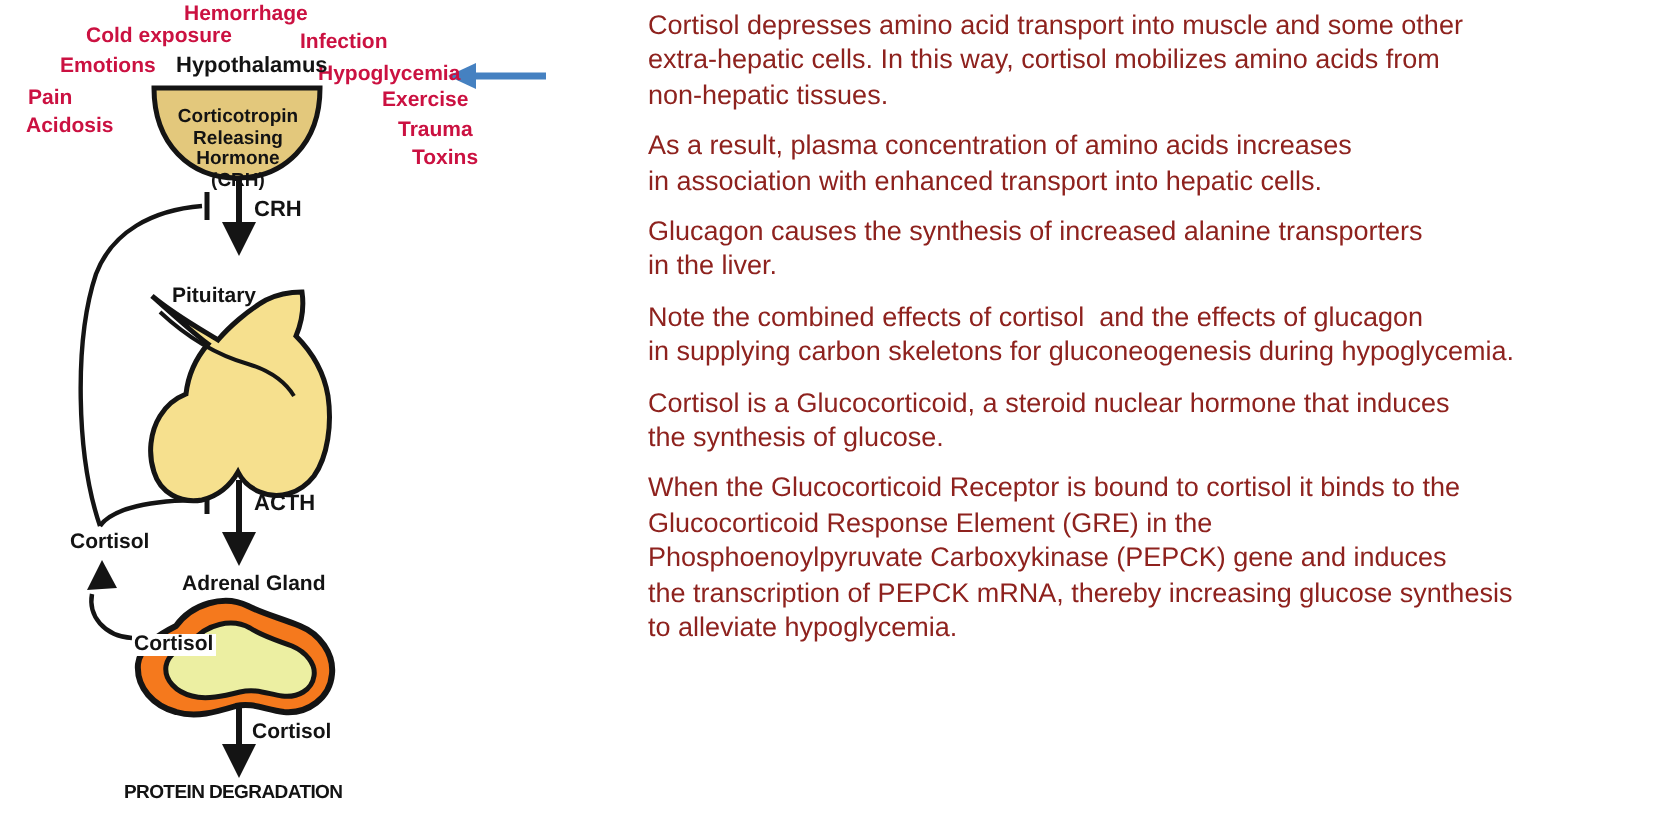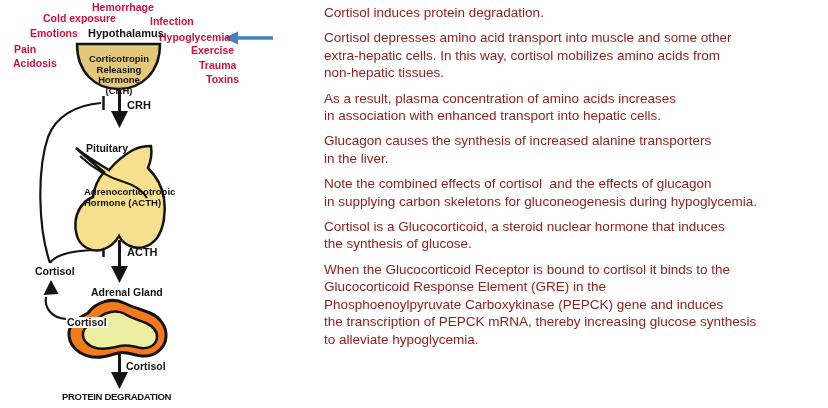--- a/index.html
+++ b/index.html
@@ -92,32 +92,29 @@
     <div class="lbl stressor" style="left:199px;top:60px;">Trauma</div>
     <div class="lbl stressor" style="left:206px;top:74px;">Toxins</div>
 
     <div class="lbl black-lbl sz11" style="left:88px;top:28px;">Hypothalamus</div>
     <div class="lbl crh-box">Corticotropin
 Releasing
 Hormone
 (CRH)</div>
     <div class="lbl black-lbl sz11" style="left:127px;top:100px;">CRH</div>
     <div class="lbl black-lbl sz105" style="left:86px;top:143px;">Pituitary</div>
-    <div class="lbl acth-box">Adrenocorticotropic
-Hormone (ACTH)</div>
     <div class="lbl black-lbl sz11" style="left:127px;top:247px;">ACTH</div>
     <div class="lbl black-lbl sz105" style="left:35px;top:266px;">Cortisol</div>
     <div class="lbl black-lbl sz105" style="left:91px;top:287px;">Adrenal Gland</div>
     <div class="lbl black-lbl sz105 white-bg" style="left:66px;top:317px;">Cortisol</div>
     <div class="lbl black-lbl sz105" style="left:126px;top:361px;">Cortisol</div>
     <div class="lbl black-lbl caps" style="left:62px;top:392px;">PROTEIN DEGRADATION</div>
   </div>
 
   <div class="notes">
-    <p>Cortisol induces protein degradation.</p>
     <p>Cortisol depresses amino acid transport into muscle and some other
 extra-hepatic cells. In this way, cortisol mobilizes amino acids from
 non-hepatic tissues.</p>
     <p>As a result, plasma concentration of amino acids increases
 in association with enhanced transport into hepatic cells.</p>
     <p>Glucagon causes the synthesis of increased alanine transporters
 in the liver.</p>
     <p>Note the combined effects of cortisol  and the effects of glucagon
 in supplying carbon skeletons for gluconeogenesis during hypoglycemia.</p>
     <p>Cortisol is a Glucocorticoid, a steroid nuclear hormone that induces

